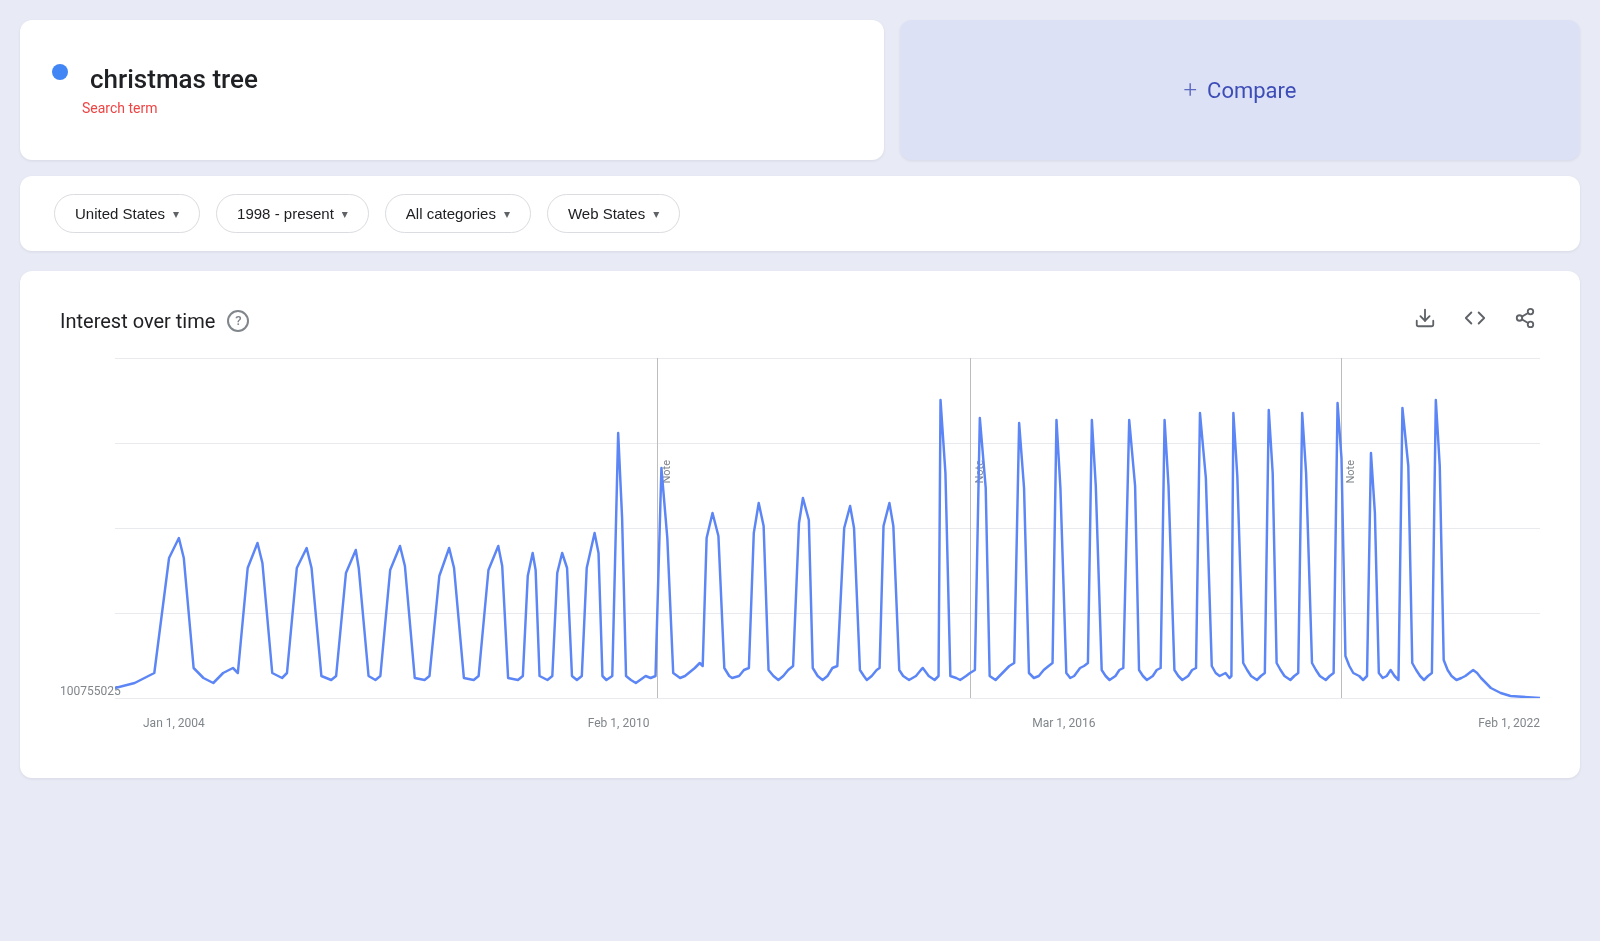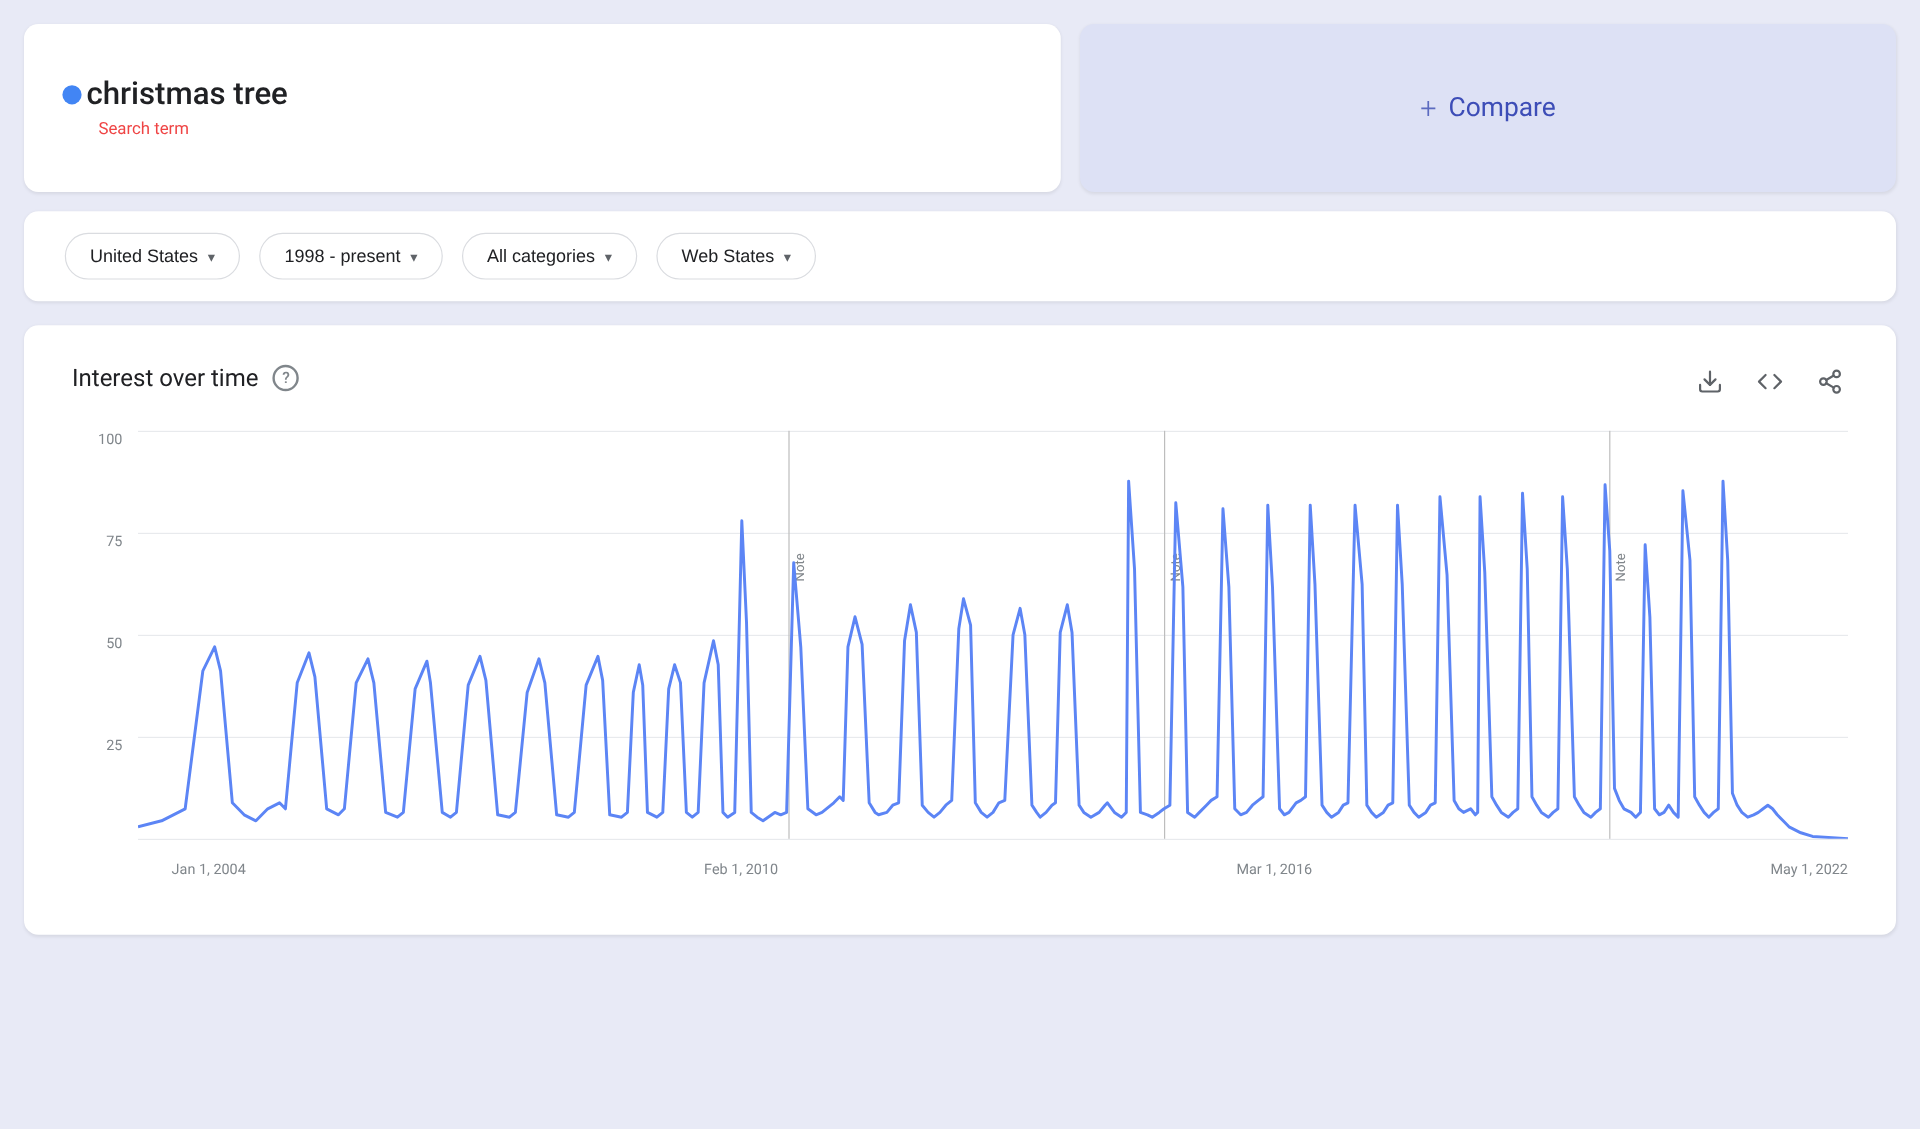--- a/index.html
+++ b/index.html
@@ -21,22 +21,21 @@
       padding: 28px 32px;
       flex: 1;
       display: flex;
       flex-direction: column;
       justify-content: center;
       min-height: 140px;
       box-shadow: 0 1px 3px rgba(0,0,0,0.08);
     }
     .search-term-top {
       display: flex;
-      align-items: center;
-      gap: 4px;
+      gap: 22px;
       margin-bottom: 6px;
     }
     .blue-dot {
       width: 16px;
       height: 16px;
       border-radius: 50%;
       background: #4285f4;
       flex-shrink: 0;
     }
     .search-term-label {
@@ -100,21 +99,21 @@
       color: #5f6368;
     }
     .chart-card {
       background: #fff;
       border-radius: 12px;
       padding: 32px 40px 40px 40px;
       box-shadow: 0 1px 3px rgba(0,0,0,0.08);
     }
     .chart-header {
       display: flex;
-      align-items: flex-start;
+      align-items: center;
       justify-content: space-between;
       margin-bottom: 8px;
     }
     .chart-title-group {
       display: flex;
       align-items: center;
       gap: 12px;
     }
     .chart-title {
       font-size: 20px;
@@ -153,21 +152,20 @@
       height: 380px;
       margin-top: 20px;
     }
     .y-axis {
       position: absolute;
       left: 0;
       top: 0;
       bottom: 40px;
       width: 50px;
       display: flex;
-      flex-direction: column;
       justify-content: space-between;
       align-items: flex-end;
       padding-right: 8px;
     }
     .y-label {
       font-size: 12px;
       color: #80868b;
     }
     .chart-inner {
       position: absolute;
@@ -420,16 +418,16 @@
             1390,320 1395,325 1400,330
             1410,335 1420,338 1450,340
           "></polyline>
       </svg>
     </div>
 
     <div class="x-axis">
       <span class="x-label">Jan 1, 2004</span>
       <span class="x-label">Feb 1, 2010</span>
       <span class="x-label">Mar 1, 2016</span>
-      <span class="x-label">May 1, 2022</span>
+      <span class="x-label">Feb 1, 2022</span>
     </div>
   </div>
 </div>
 
 </body></html>

